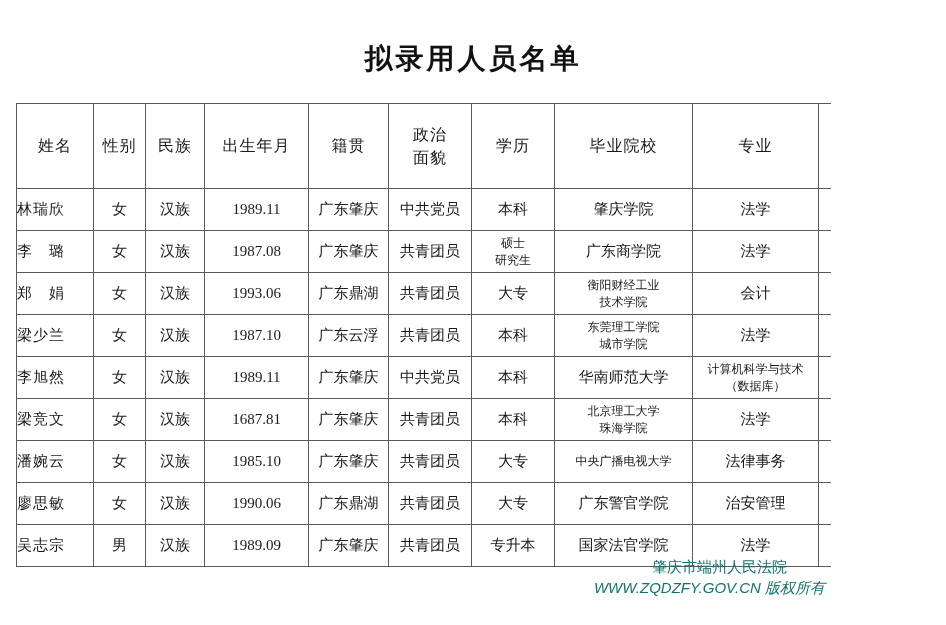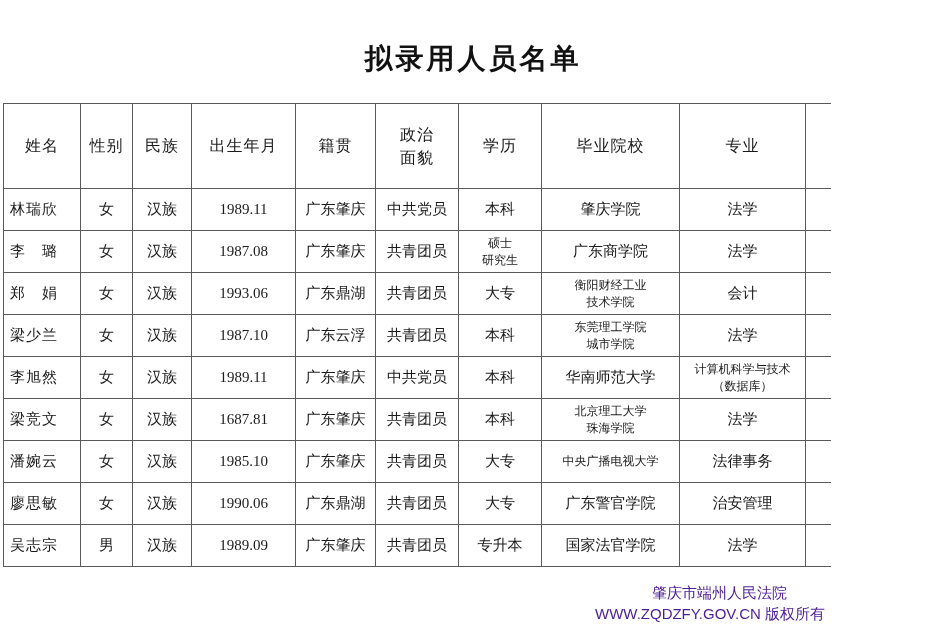--- a/index.html
+++ b/index.html
@@ -18,21 +18,21 @@
     left: 0;
     width: 946px;
     text-align: center;
     font-size: 28px;
     font-weight: bold;
     letter-spacing: 3px;
     color: #111111;
   }
   table.roster {
     position: absolute;
-    left: 3px;
+    left: 16px;
     top: 103px;
     width: 900px;
     border-collapse: collapse;
     table-layout: fixed;
   }
   table.roster th, table.roster td {
     border: 1px solid #5a5a5a;
     text-align: center;
     vertical-align: middle;
     padding: 0 2px;
@@ -41,38 +41,37 @@
     white-space: pre-line;
     line-height: 1.45;
     overflow: hidden;
   }
   table.roster thead tr { height: 85px; }
   table.roster thead th { font-size: 16px; letter-spacing: 1px; }
   table.roster tbody tr { height: 42px; }
   table.roster tbody td.small { font-size: 12px; line-height: 1.35; letter-spacing: 0; }
   table.roster tbody td:first-child {
     text-align: left;
-    padding-left: 6px;
+    padding-left: 0;
     letter-spacing: 1px;
   }
   .watermark {
     position: absolute;
     top: 556px;
     right: 6px;
     text-align: right;
     font-family: "Liberation Sans", "DejaVu Sans", sans-serif;
     font-size: 15px;
     line-height: 21px;
-    color: #4c1d95;
+    color: #0f766e;
     z-index: 5;
     pointer-events: none;
-    margin-top: 26px;
   }
   .watermark .wm-line1 { display: block; margin-right: 38px; }
-  .watermark .wm-line2 { display: block; }
+  .watermark .wm-line2 { display: block; font-style: italic; }
 </style>
 </head>
 <body>
 
 <div class="canvas">
 
   <div class="page-title">拟录用人员名单</div>
 
   <table class="roster">
     <colgroup>

